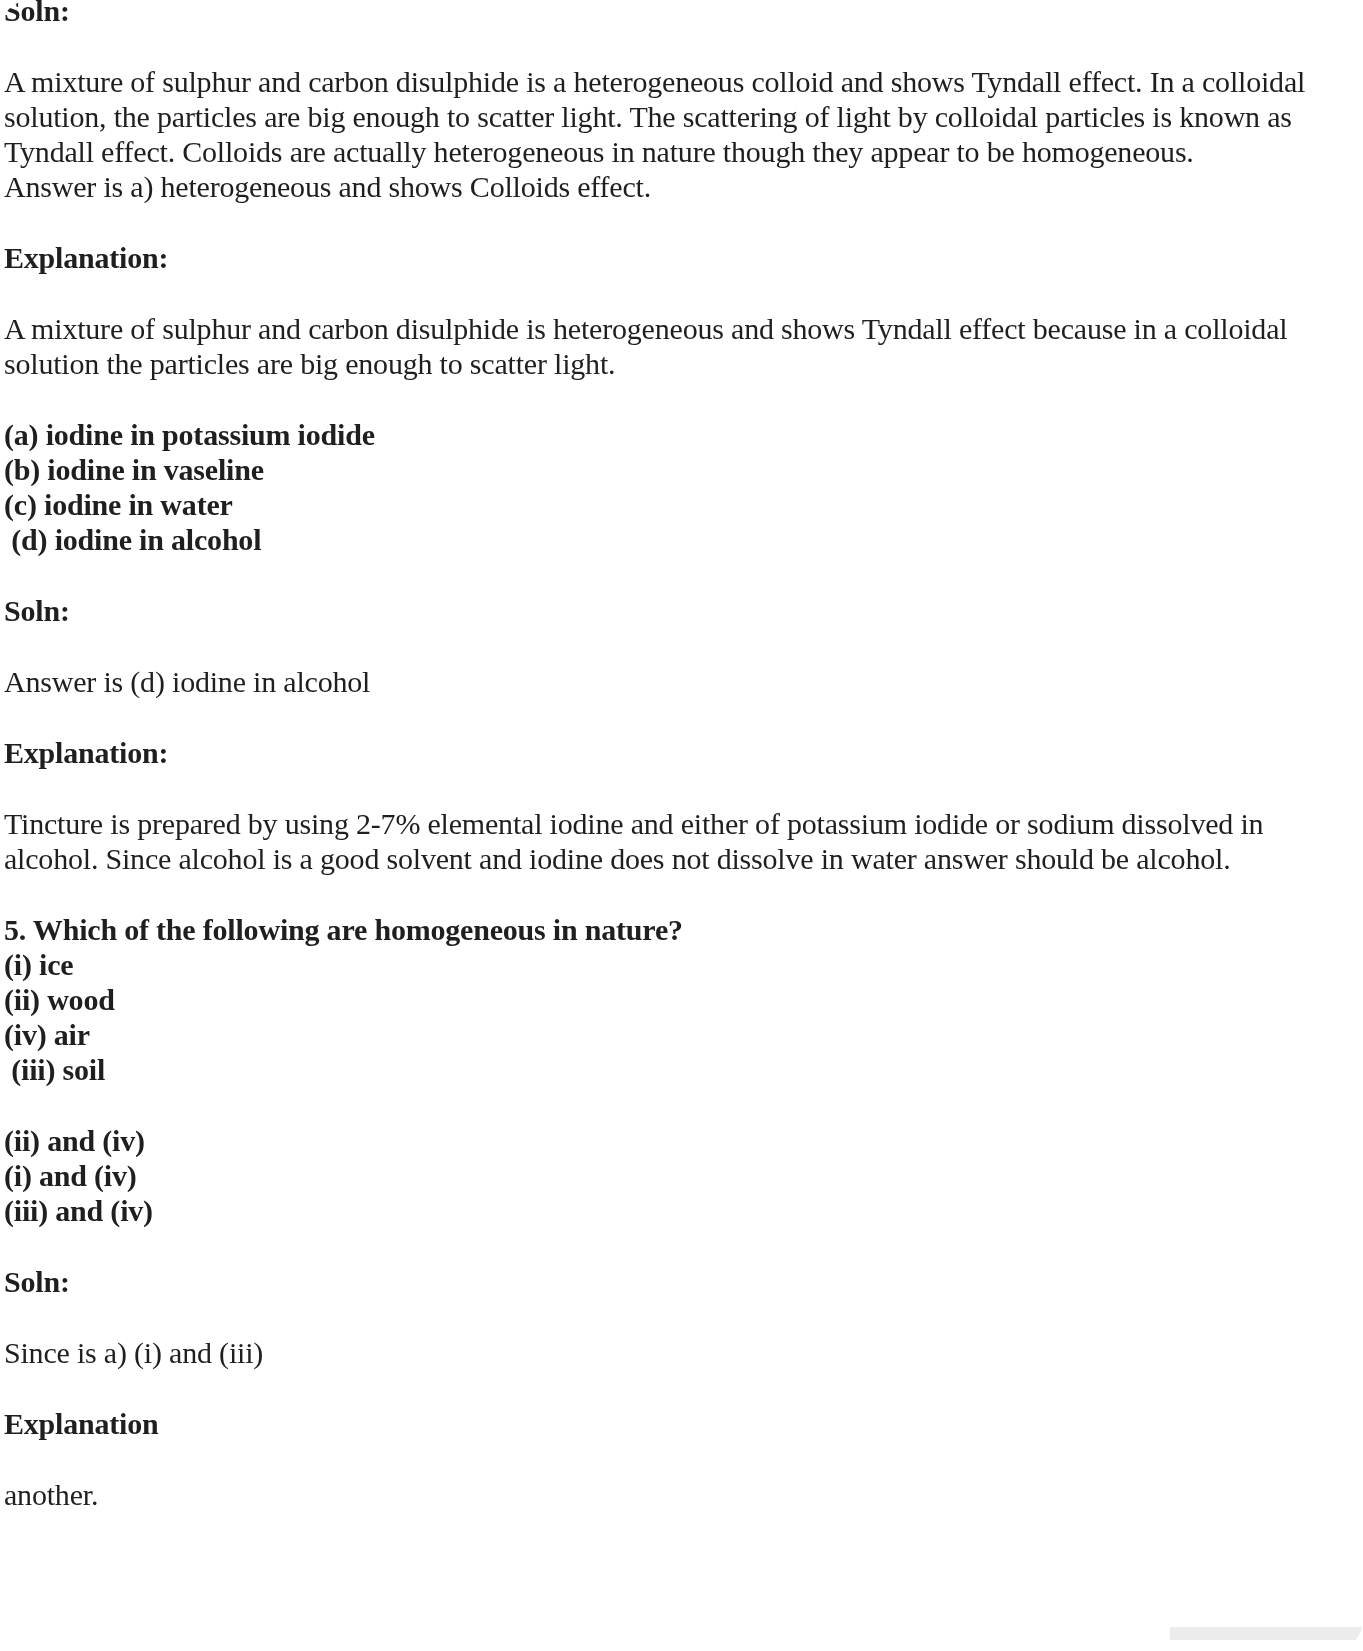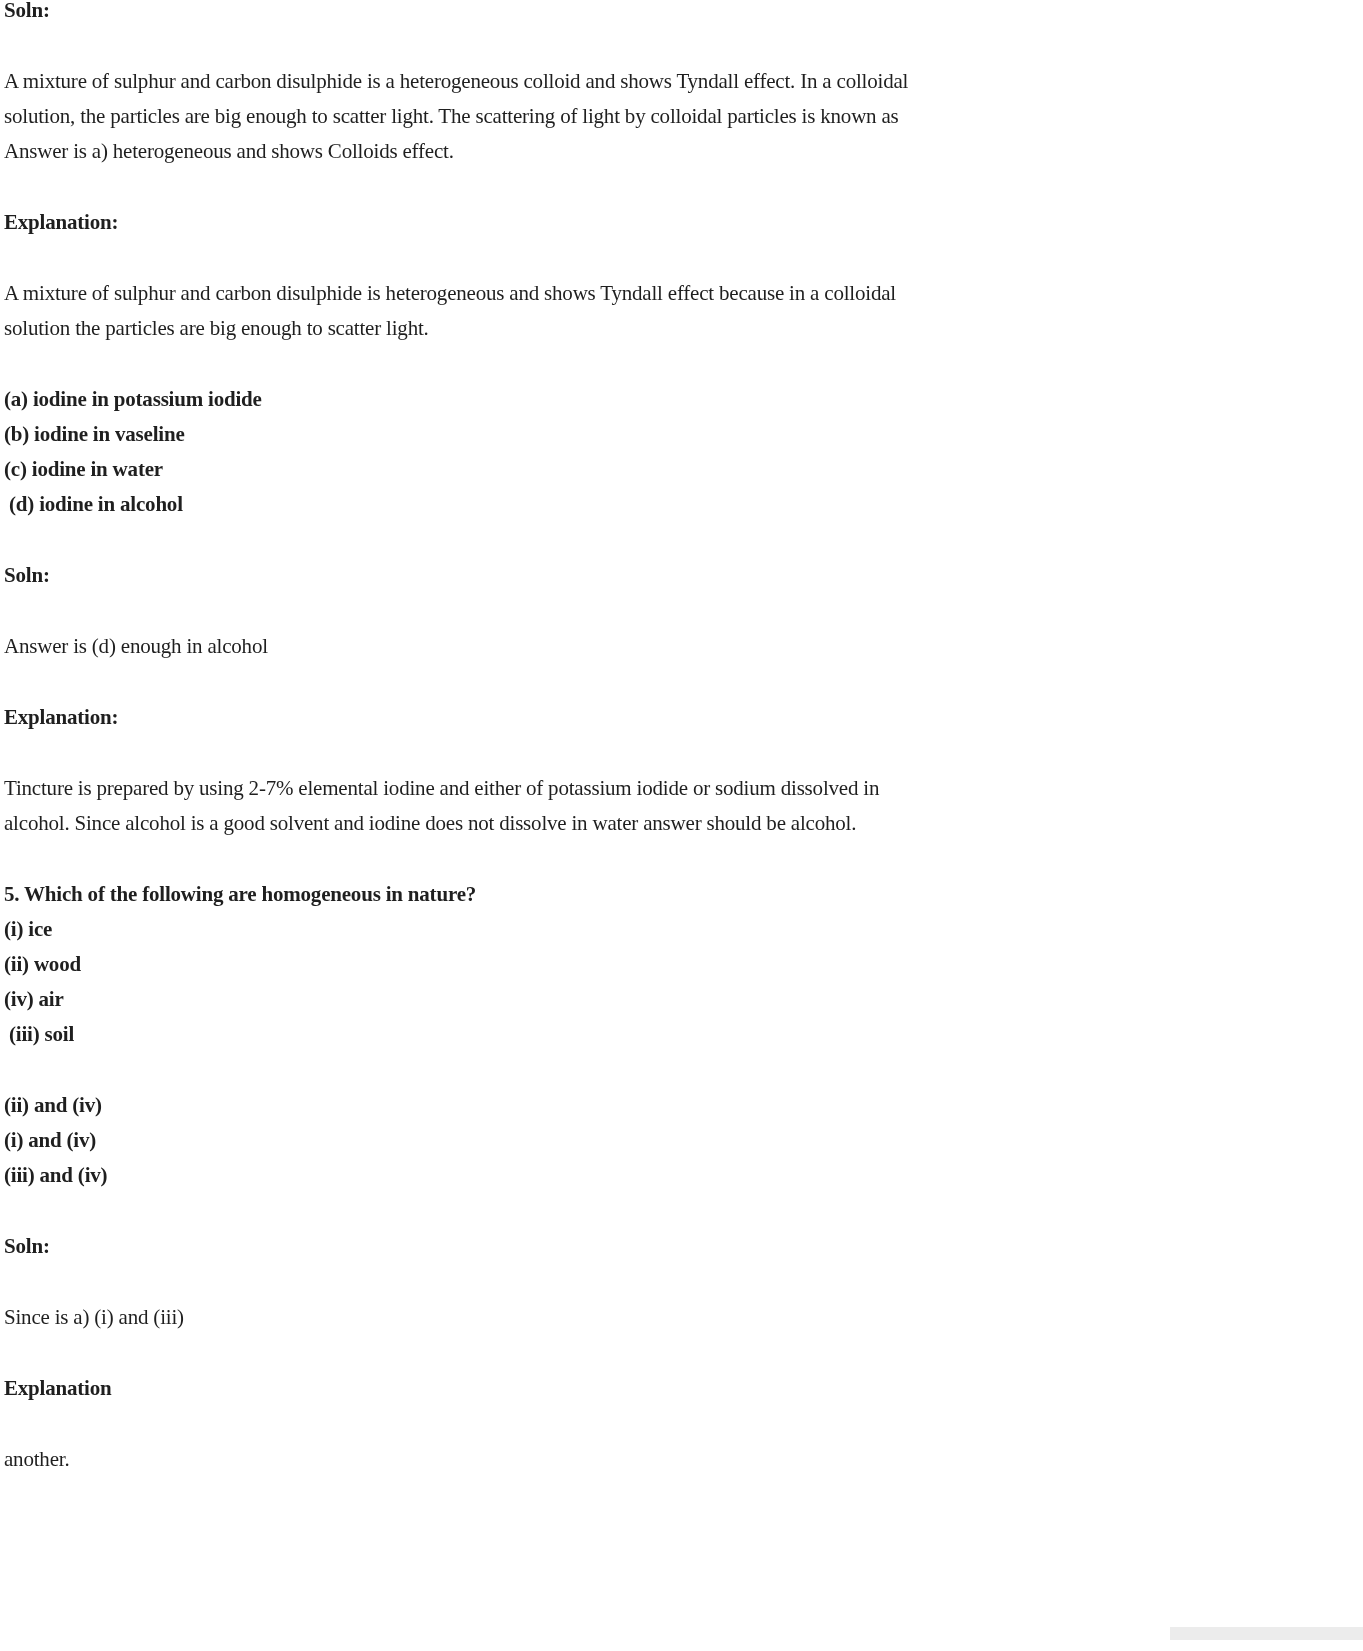--- a/index.html
+++ b/index.html
@@ -9,23 +9,24 @@
     background: #ffffff;
     overflow: hidden;
   }
   .page {
     position: relative;
     width: 1363px;
     height: 1651px;
     box-sizing: border-box;
     padding-left: 4px;
     font-family: "Liberation Serif", "DejaVu Serif", serif;
-    font-size: 21px;
+    font-size: 30px;
     color: #1f1f1f;
     overflow: hidden;
+    border-radius: 31px;
   }
   .doc {
     margin-top: -7px;
   }
   .block {
     margin-bottom: 36px;
   }
   .block.bold .line {
     font-weight: 700;
   }
@@ -47,40 +48,41 @@
 <body style="background: rgb(255, 255, 255);">
 
 <div class="page" style="color: rgb(31, 31, 31);">
   <div class="doc">
       <div class="block bold">
         <div class="line">Soln:</div>
       </div>
       <div class="block">
         <div class="line">A mixture of sulphur and carbon disulphide is a heterogeneous colloid and shows Tyndall effect. In a colloidal</div>
         <div class="line">solution, the particles are big enough to scatter light. The scattering of light by colloidal particles is known as</div>
+        <div class="line">Tyndall effect. Colloids are actually heterogeneous in nature though they appear to be homogeneous.</div>
         <div class="line">Answer is a) heterogeneous and shows Colloids effect.</div>
       </div>
       <div class="block bold">
         <div class="line">Explanation:</div>
       </div>
       <div class="block">
         <div class="line">A mixture of sulphur and carbon disulphide is heterogeneous and shows Tyndall effect because in a colloidal</div>
         <div class="line">solution the particles are big enough to scatter light.</div>
       </div>
       <div class="block bold">
         <div class="line">(a) iodine in potassium iodide</div>
         <div class="line">(b) iodine in vaseline</div>
         <div class="line">(c) iodine in water</div>
         <div class="line"> (d) iodine in alcohol</div>
       </div>
       <div class="block bold">
         <div class="line">Soln:</div>
       </div>
       <div class="block">
-        <div class="line">Answer is (d) enough in alcohol</div>
+        <div class="line">Answer is (d) iodine in alcohol</div>
       </div>
       <div class="block bold">
         <div class="line">Explanation:</div>
       </div>
       <div class="block">
         <div class="line">Tincture is prepared by using 2-7% elemental iodine and either of potassium iodide or sodium dissolved in</div>
         <div class="line">alcohol. Since alcohol is a good solvent and iodine does not dissolve in water answer should be alcohol.</div>
       </div>
       <div class="block bold">
         <div class="line">5. Which of the following are homogeneous in nature?</div>

